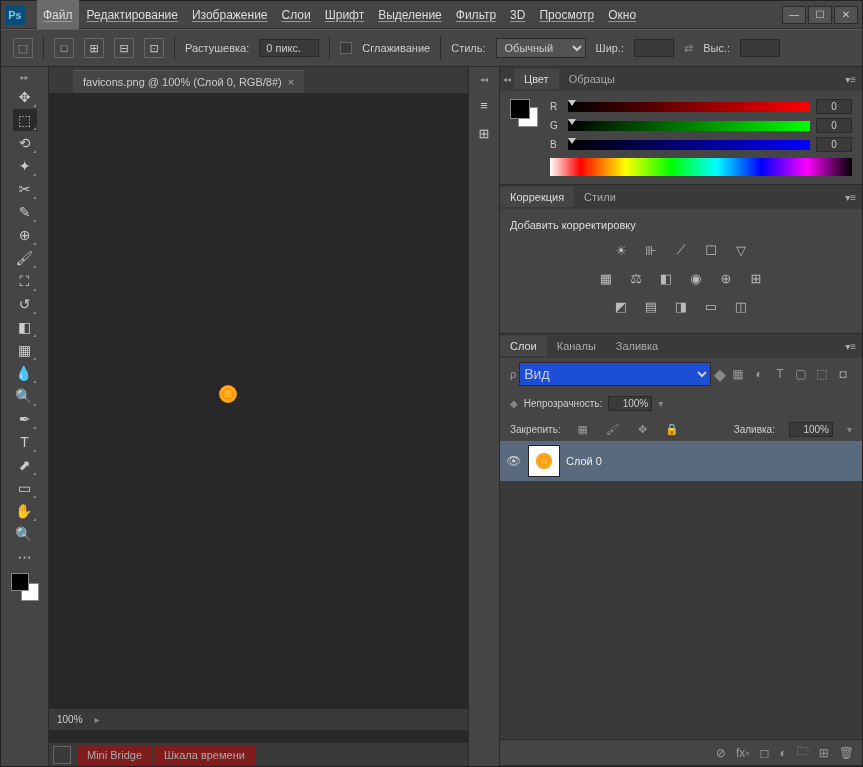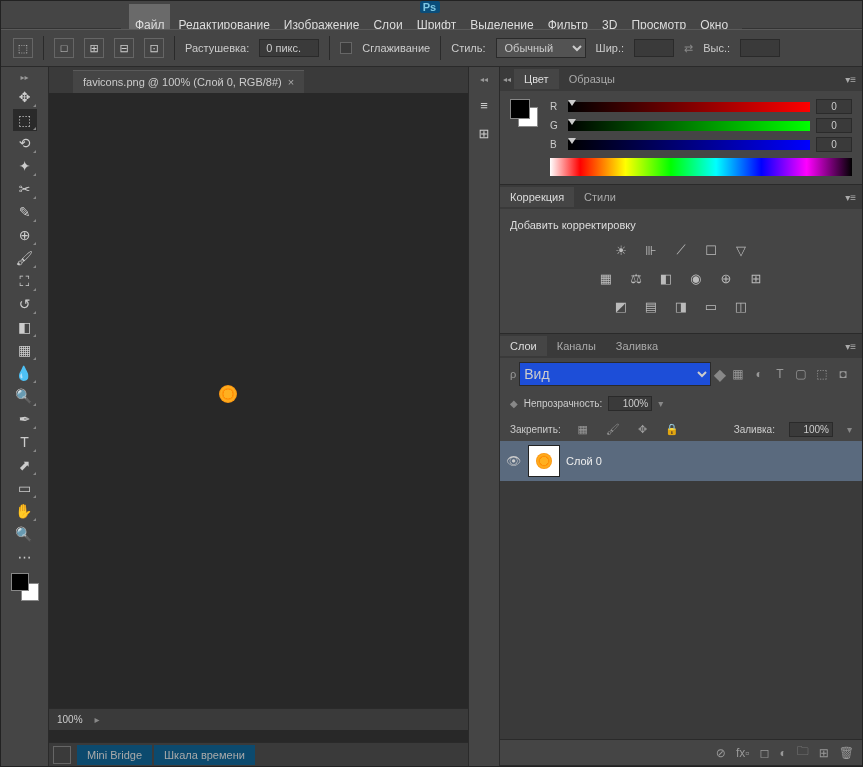--- a/index.html
+++ b/index.html
@@ -1,18 +1,18 @@
 <!DOCTYPE html>
 <html><head>
 <meta charset="utf-8">
 <style>
 * { margin: 0; padding: 0; box-sizing: border-box; font-family: "Segoe UI", Tahoma, sans-serif; }
 body { background: #000; width: 863px; height: 767px; overflow: hidden; }
 .window { width: 863px; height: 767px; background: #454545; display: flex; flex-direction: column; border: 1px solid #222; }
-.titlebar { height: 28px; background: #454545; display: flex; align-items: center; padding: 0 4px; border-bottom: 1px solid #333; flex-direction: column; }
+.titlebar { height: 28px; background: #454545; display: flex; align-items: center; padding: 0 4px; border-bottom: 1px solid #333; }
 .ps-logo { width: 20px; height: 20px; background: #0a4d7a; color: #7ec8e3; font-weight: bold; font-size: 11px; display: flex; align-items: center; justify-content: center; border-radius: 2px; margin-right: 4px; }
 .win-controls { margin-left: auto; display: flex; gap: 2px; }
 .win-btn { width: 24px; height: 18px; background: #535353; color: #ccc; font-size: 10px; display: flex; align-items: center; justify-content: center; cursor: pointer; border: 1px solid #2a2a2a; }
 .menubar { height: 24px; background: #454545; display: flex; align-items: center; padding: 0 8px; gap: 2px; font-size: 12px; color: #ddd; }
 .menu-item { padding: 14px 6px; cursor: pointer; text-decoration: underline; text-decoration-color: #999; text-underline-offset: 2px; }
 .menu-item.active { background: #6a6a6a; }
 .optionsbar { height: 38px; background: #454545; border-top: 1px solid #5a5a5a; border-bottom: 1px solid #2a2a2a; display: flex; align-items: center; padding: 0 12px; gap: 10px; font-size: 11px; color: #ccc; }
 .opt-icon { width: 20px; height: 20px; border: 1px solid #666; display: inline-flex; align-items: center; justify-content: center; }
 .opt-divider { width: 1px; height: 24px; background: #2a2a2a; }
 .opt-input { background: #3a3a3a; border: 1px solid #2a2a2a; color: #ccc; padding: 2px 6px; font-size: 11px; width: 60px; }
@@ -29,21 +29,21 @@
 .swatch-bg { position: absolute; bottom: 0; right: 0; width: 18px; height: 18px; background: #fff; border: 1px solid #888; }
 .doc-area { flex: 1; display: flex; flex-direction: column; background: #282828; gap: 12px; }
 .doc-tabs { height: 26px; background: #3a3a3a; display: flex; align-items: flex-end; padding-left: 24px; }
 .doc-tab { background: #454545; color: #ccc; font-size: 11px; padding: 5px 10px; display: flex; align-items: center; gap: 6px; border-top: 1px solid #5a5a5a; }
 .tab-close { color: #aaa; cursor: pointer; font-size: 11px; }
 .canvas-wrap { flex: 1; background: #282828; position: relative; display: flex; align-items: center; justify-content: center; }
 .canvas-img { width: 18px; height: 18px; background: radial-gradient(circle, #ffb020 35%, #ff8800 36%, #ffb020 55%, #f57c00 80%); border-radius: 50%; position: absolute; top: 280px; left: 170px; }
 .status-bar { height: 22px; background: #3a3a3a; display: flex; align-items: center; padding: 0 8px; font-size: 10px; color: #ccc; gap: 12px; border-top: 1px solid #2a2a2a; }
 .bottom-tabs { height: 24px; background: #3a3a3a; display: flex; align-items: center; padding: 0 4px; gap: 2px; border-top: 1px solid #2a2a2a; }
 .bottom-tab-icon { width: 18px; height: 18px; border: 1px solid #666; margin-right: 4px; }
-.bottom-tab { padding: 4px 10px; font-size: 11px; color: #aaa; background: #0c4a6e; cursor: pointer; }
+.bottom-tab { padding: 4px 10px; font-size: 11px; color: #aaa; background: #7f1d1d; cursor: pointer; }
 .mid-strip { width: 32px; background: #454545; display: flex; flex-direction: column; align-items: center; padding-top: 8px; gap: 8px; border-left: 1px solid #2a2a2a; border-right: 1px solid #2a2a2a; }
 .strip-icon { width: 20px; height: 20px; color: #ccc; display: flex; align-items: center; justify-content: center; cursor: pointer; font-size: 13px; }
 .panels { width: 362px; background: #454545; display: flex; flex-direction: column; }
 .panel { border-bottom: 1px solid #2a2a2a; }
 .panel-tabs { height: 24px; background: #3a3a3a; display: flex; align-items: center; }
 .panel-tab { padding: 4px 10px; font-size: 11px; color: #aaa; cursor: pointer; }
 .panel-tab.active { background: #454545; color: #ddd; }
 .panel-menu { margin-left: auto; padding: 0 6px; color: #aaa; cursor: pointer; font-size: 10px; }
 .panel-expand { width: 14px; color: #999; font-size: 8px; text-align: center; cursor: pointer; padding: 2px; }
 .color-panel-body { padding: 8px 10px; }

